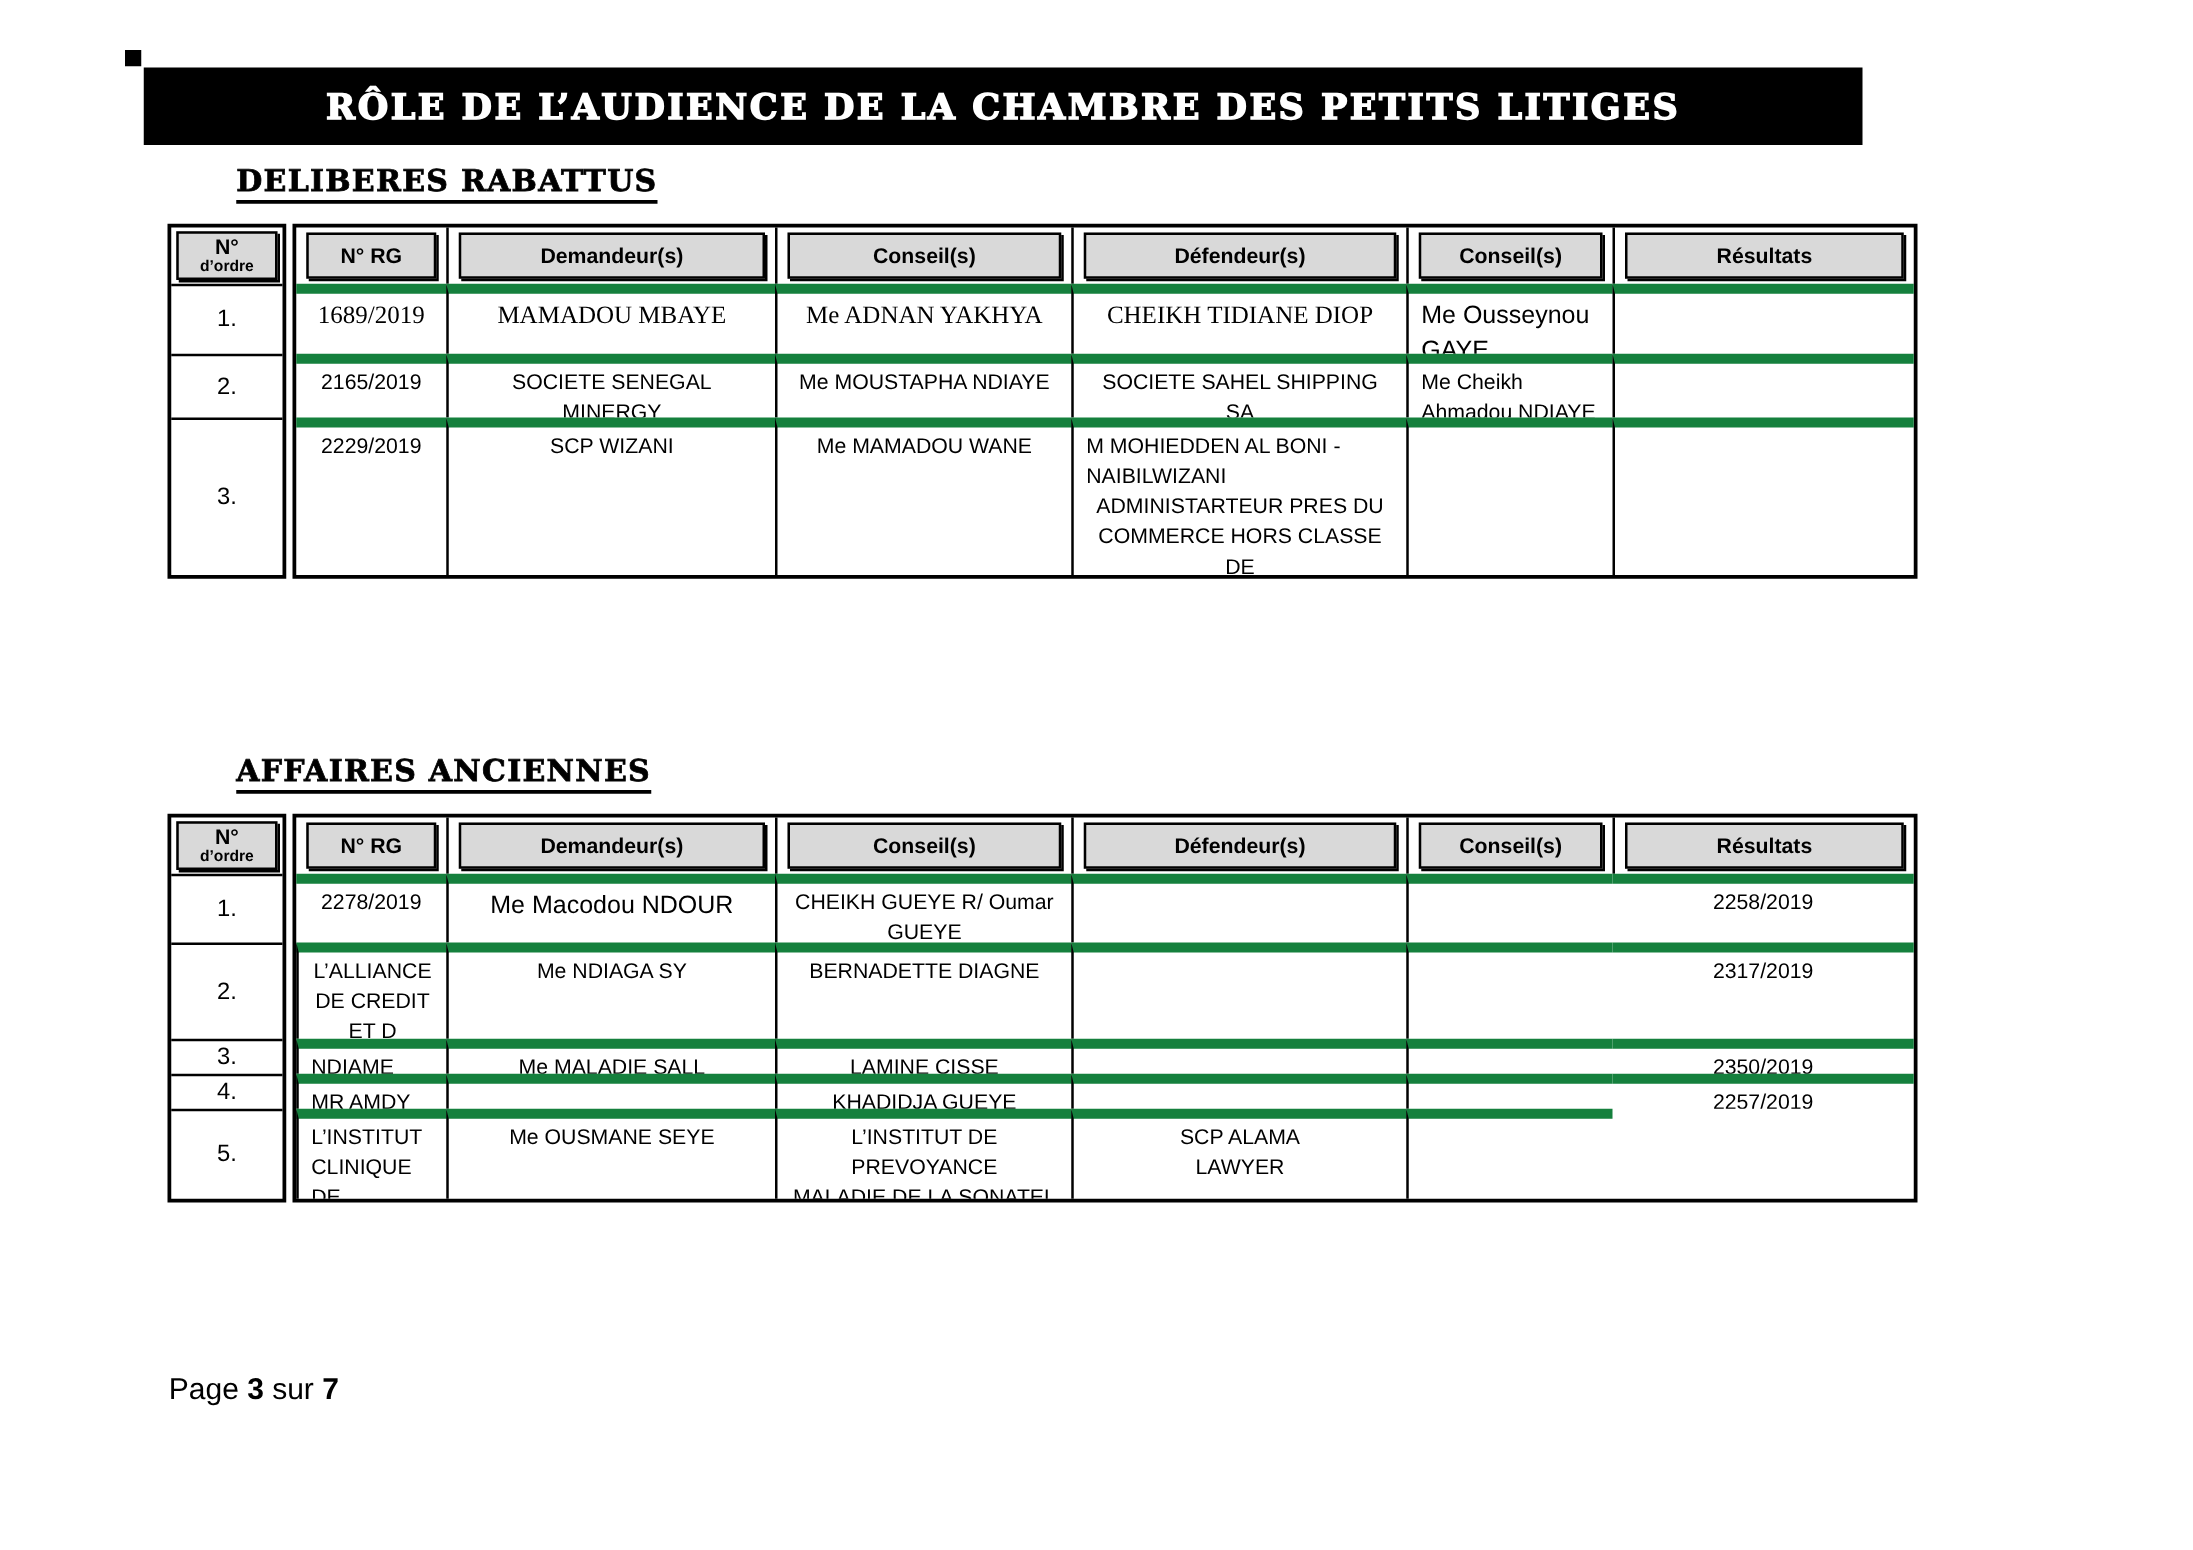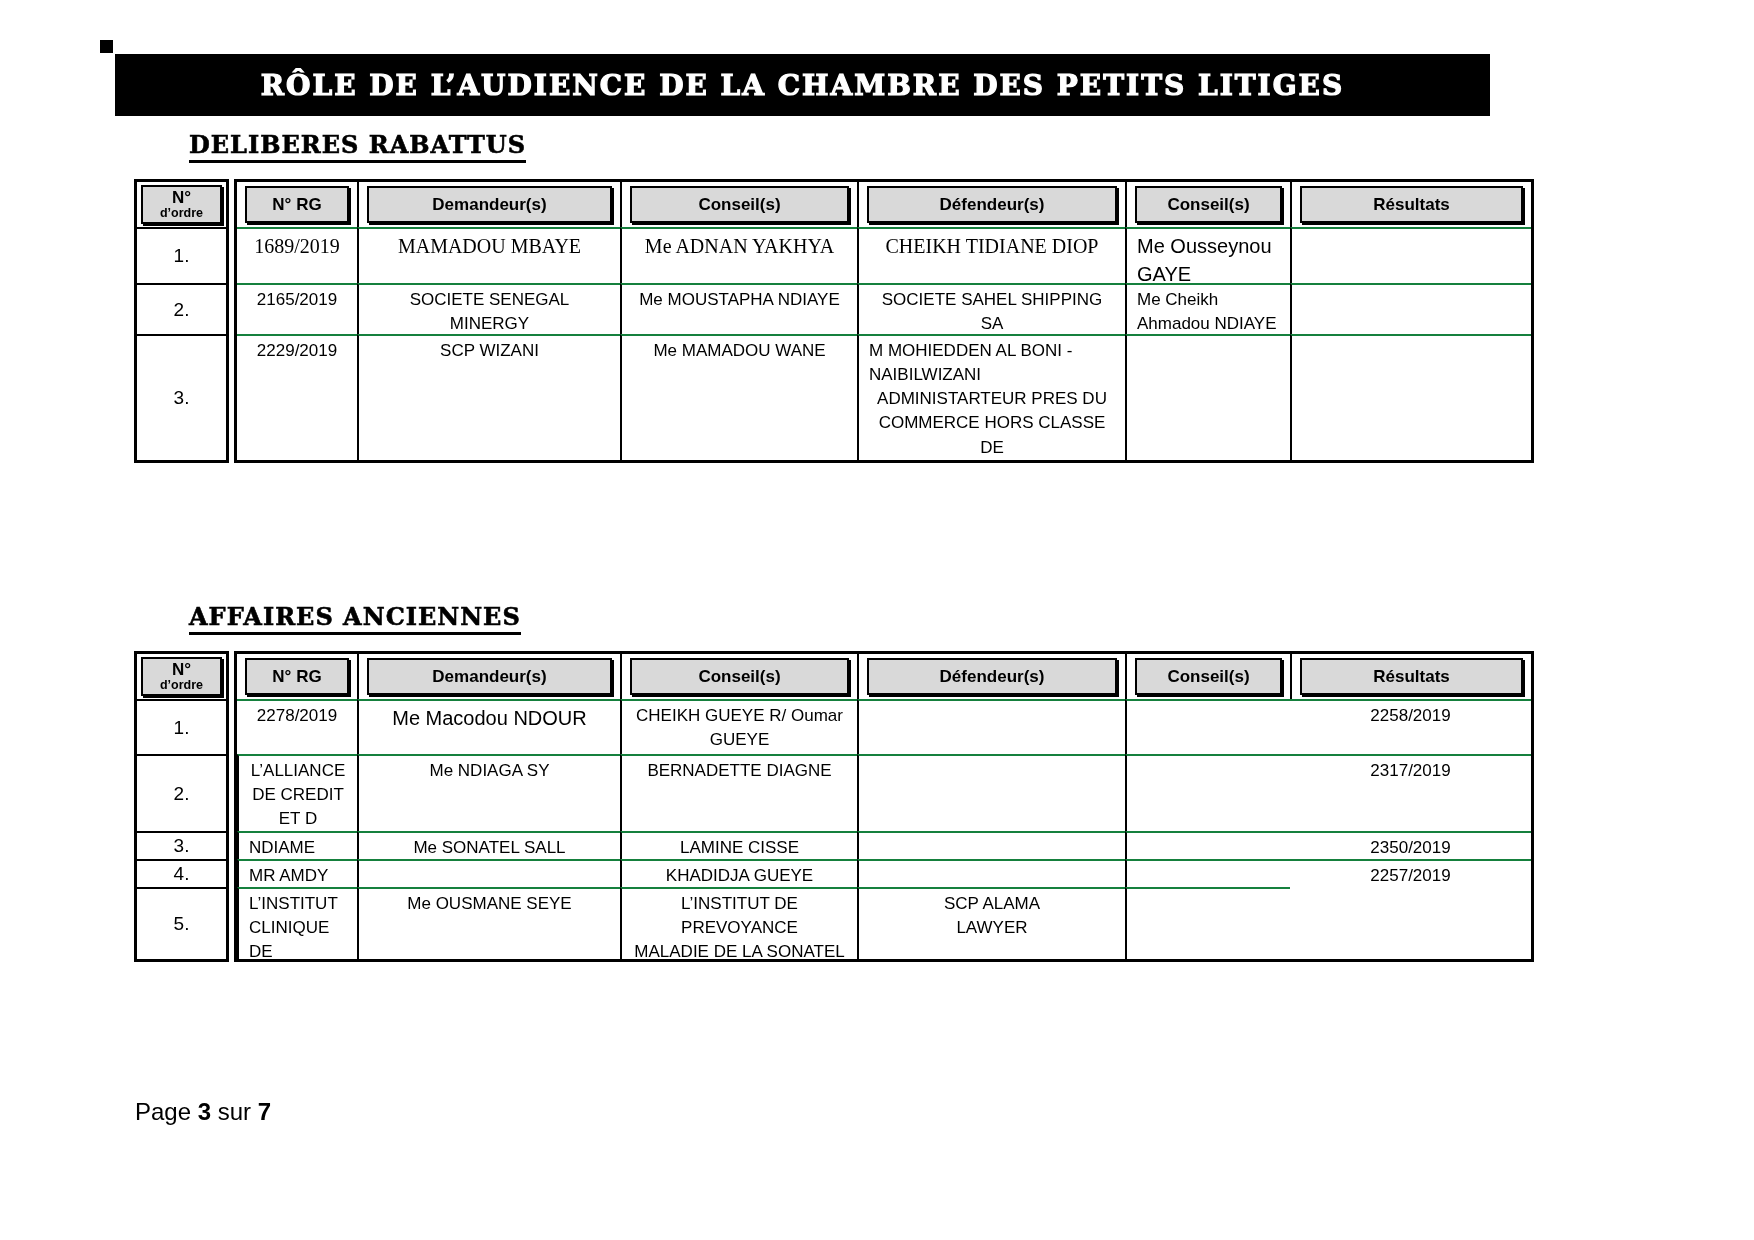--- a/index.html
+++ b/index.html
@@ -29,21 +29,21 @@
   .main-grid{display:grid;grid-template-columns:120px 263px 237px 268px 165px 1fr;width:1300px;
           border:3px solid #000;box-sizing:border-box;}
   .hcell{display:flex;padding:4px 8px;box-sizing:border-box;}
   .hbox{flex:1;background:var(--header-fill,#d9d9d9);border:2px solid #000;box-shadow:2px 2px 0 #000;
           display:flex;align-items:center;justify-content:center;font-weight:bold;font-size:17px;}
   .hbox-col{flex-direction:column;line-height:1.05;}
   .order-n{font-size:17px;font-weight:bold;}
   .order-sub{font-size:12.5px;font-weight:bold;}
 
   .bl{border-left:2px solid #000;}
-  .bt{border-top:2px solid #15803d;}
+  .bt{border-top:8px solid #15803d;}
   .cell{padding:3px 10px;box-sizing:border-box;text-align:center;font-size:17px;line-height:1.42;
           white-space:pre-line;overflow:hidden;}
   .cell.left{text-align:left;}
   .cell.serif{font-family:"Liberation Serif","DejaVu Serif",serif;font-size:20px;}
   .cell.lg{font-size:20px;}
   .para{text-align:center;}
   .para.left{text-align:left;}
 
   .footer{position:absolute;left:135px;top:1098px;font-size:24px;}
   .footer b{font-weight:bold;}
@@ -164,21 +164,21 @@
           <div class="cell bt">2258/2019</div>
           <div class="cell bt bl">L’ALLIANCE DE CREDIT ET D
 EPARGNE POUR LA
 PRODUCTION ACEP</div>
           <div class="cell bt bl">Me NDIAGA SY</div>
           <div class="cell bt bl">BERNADETTE DIAGNE</div>
           <div class="cell bt bl"></div>
           <div class="cell bt bl"></div>
           <div class="cell bt">2317/2019</div>
           <div class="cell bt bl left">NDIAME DAME FAYE</div>
-          <div class="cell bt bl">Me SONATEL SALL</div>
+          <div class="cell bt bl">Me MALADIE SALL</div>
           <div class="cell bt bl">LAMINE CISSE</div>
           <div class="cell bt bl"></div>
           <div class="cell bt bl"></div>
           <div class="cell bt">2350/2019</div>
           <div class="cell bt bl left">MR AMDY BADIANNE</div>
           <div class="cell bt bl"></div>
           <div class="cell bt bl">KHADIDJA GUEYE</div>
           <div class="cell bt bl"></div>
           <div class="cell bt bl"></div>
           <div class="cell bt">2257/2019</div>

